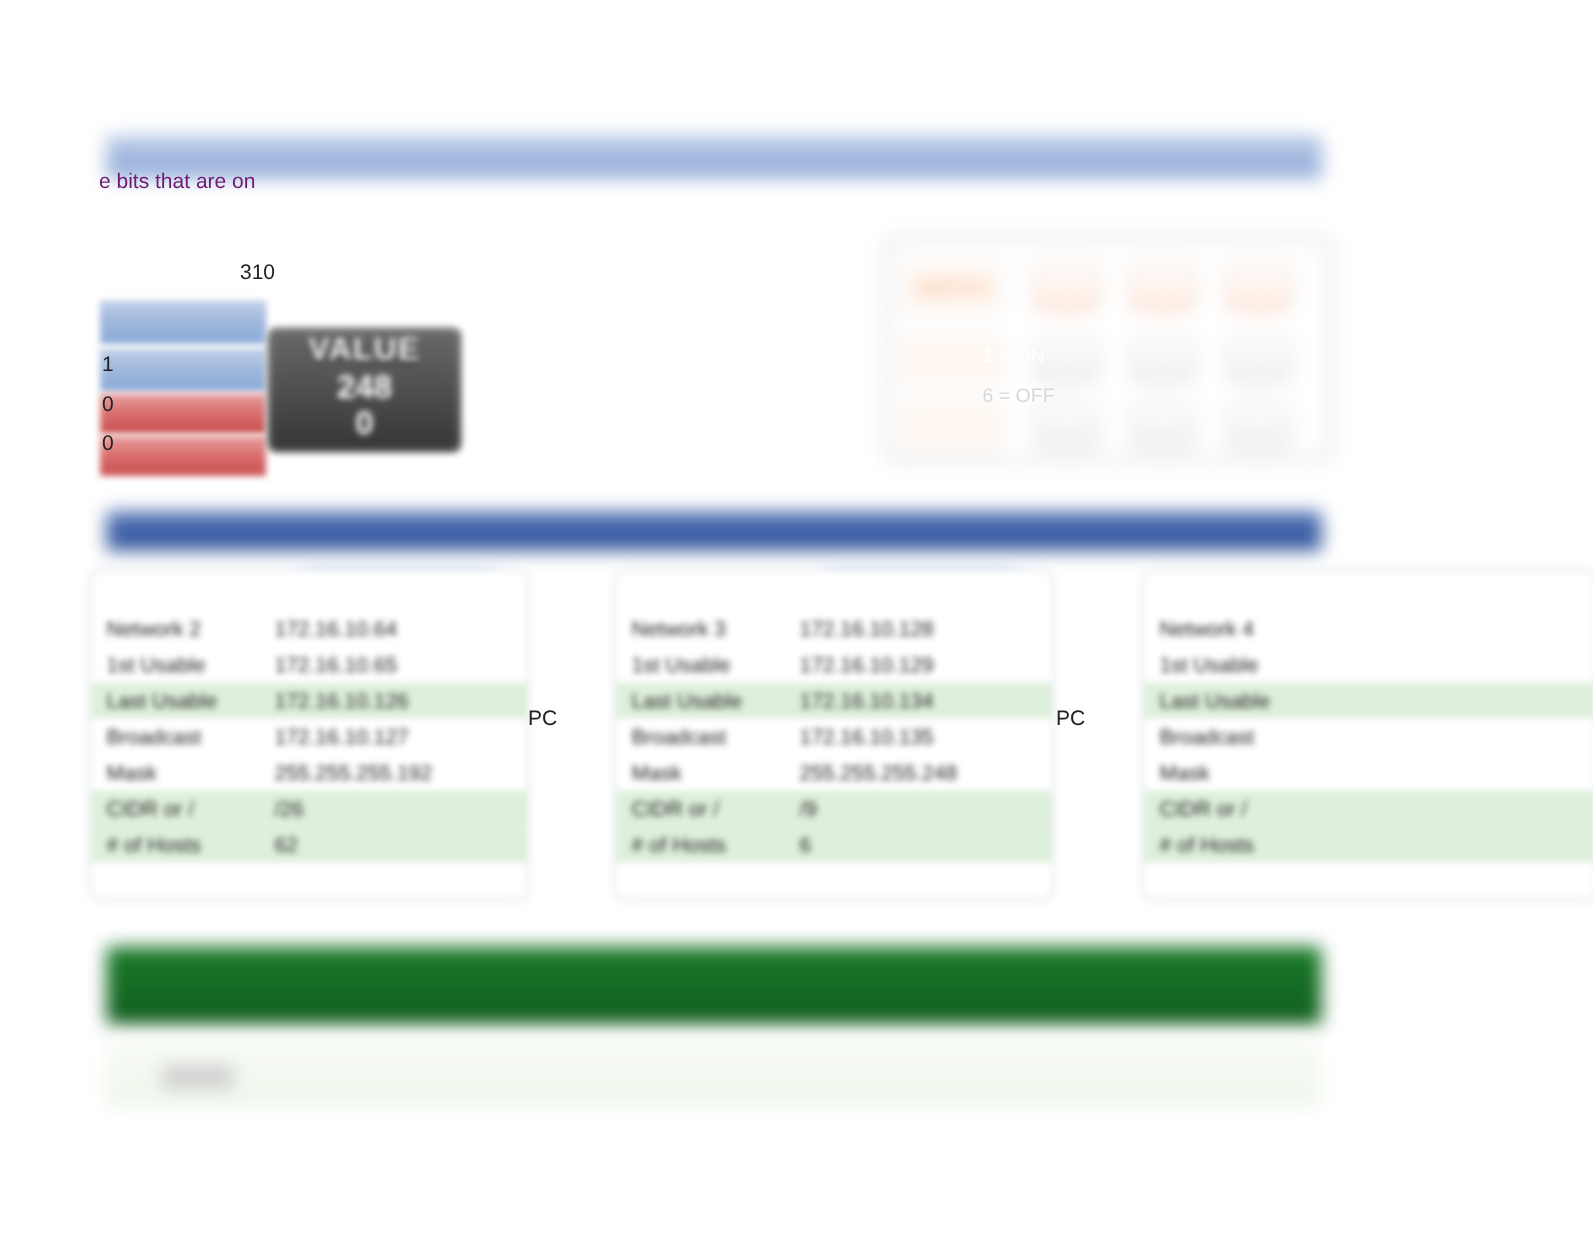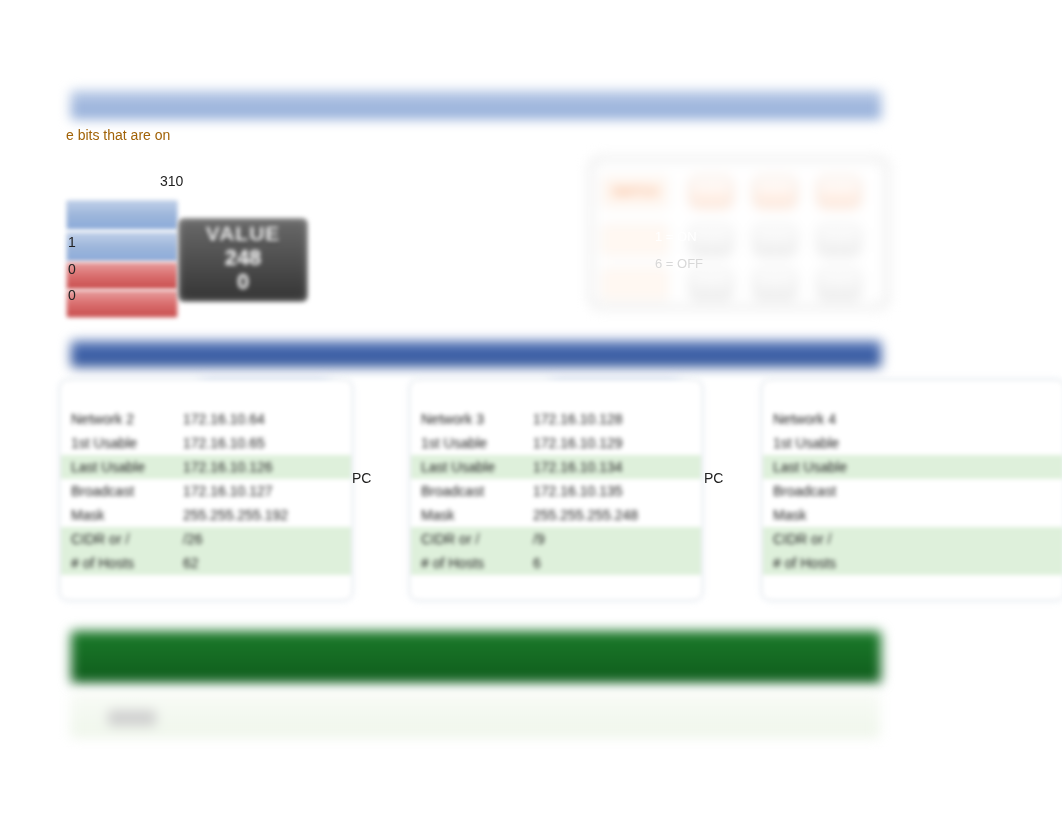--- a/index.html
+++ b/index.html
@@ -4,21 +4,21 @@
 <style>
   html,body{margin:0;padding:0;background:#fff;font-family:"Segoe UI",Arial,sans-serif;font-size:14px;color:#222}
   .page{width:1062px;height:822px;position:relative;overflow:hidden}
   .blur-med{filter:blur(6px)}
   .blur-light{filter:blur(2.2px)}
 
   
   .bar1{position:absolute;left:70px;top:90px;width:810px;height:28px;
         background:linear-gradient(#b7c9e6,#a3b9de 50%,#8fabd8);
         border:1px solid #dfe7f3;border-radius:3px}
-  .bits-label{position:absolute;left:66px;top:127px;font-size:14px;color:#a16207}
+  .bits-label{position:absolute;left:66px;top:112px;font-size:14px;color:#701a75}
 
   
   .l256{position:absolute;left:160px;top:173px;font-size:14px;color:#222}
 
   
   .switch-wrap{position:absolute;left:66px;top:200px;width:240px}
   .sw-blue{height:28px;background:linear-gradient(#bfcfe8,#9db6db 50%,#8cabd9);
            border:1px solid #cfd9eb;border-radius:2px}
   .sw-red{height:26px;background:linear-gradient(#e79d9d,#d96d6d 50%,#c94f4f);
           border:1px solid #eac2c2;border-radius:2px}

